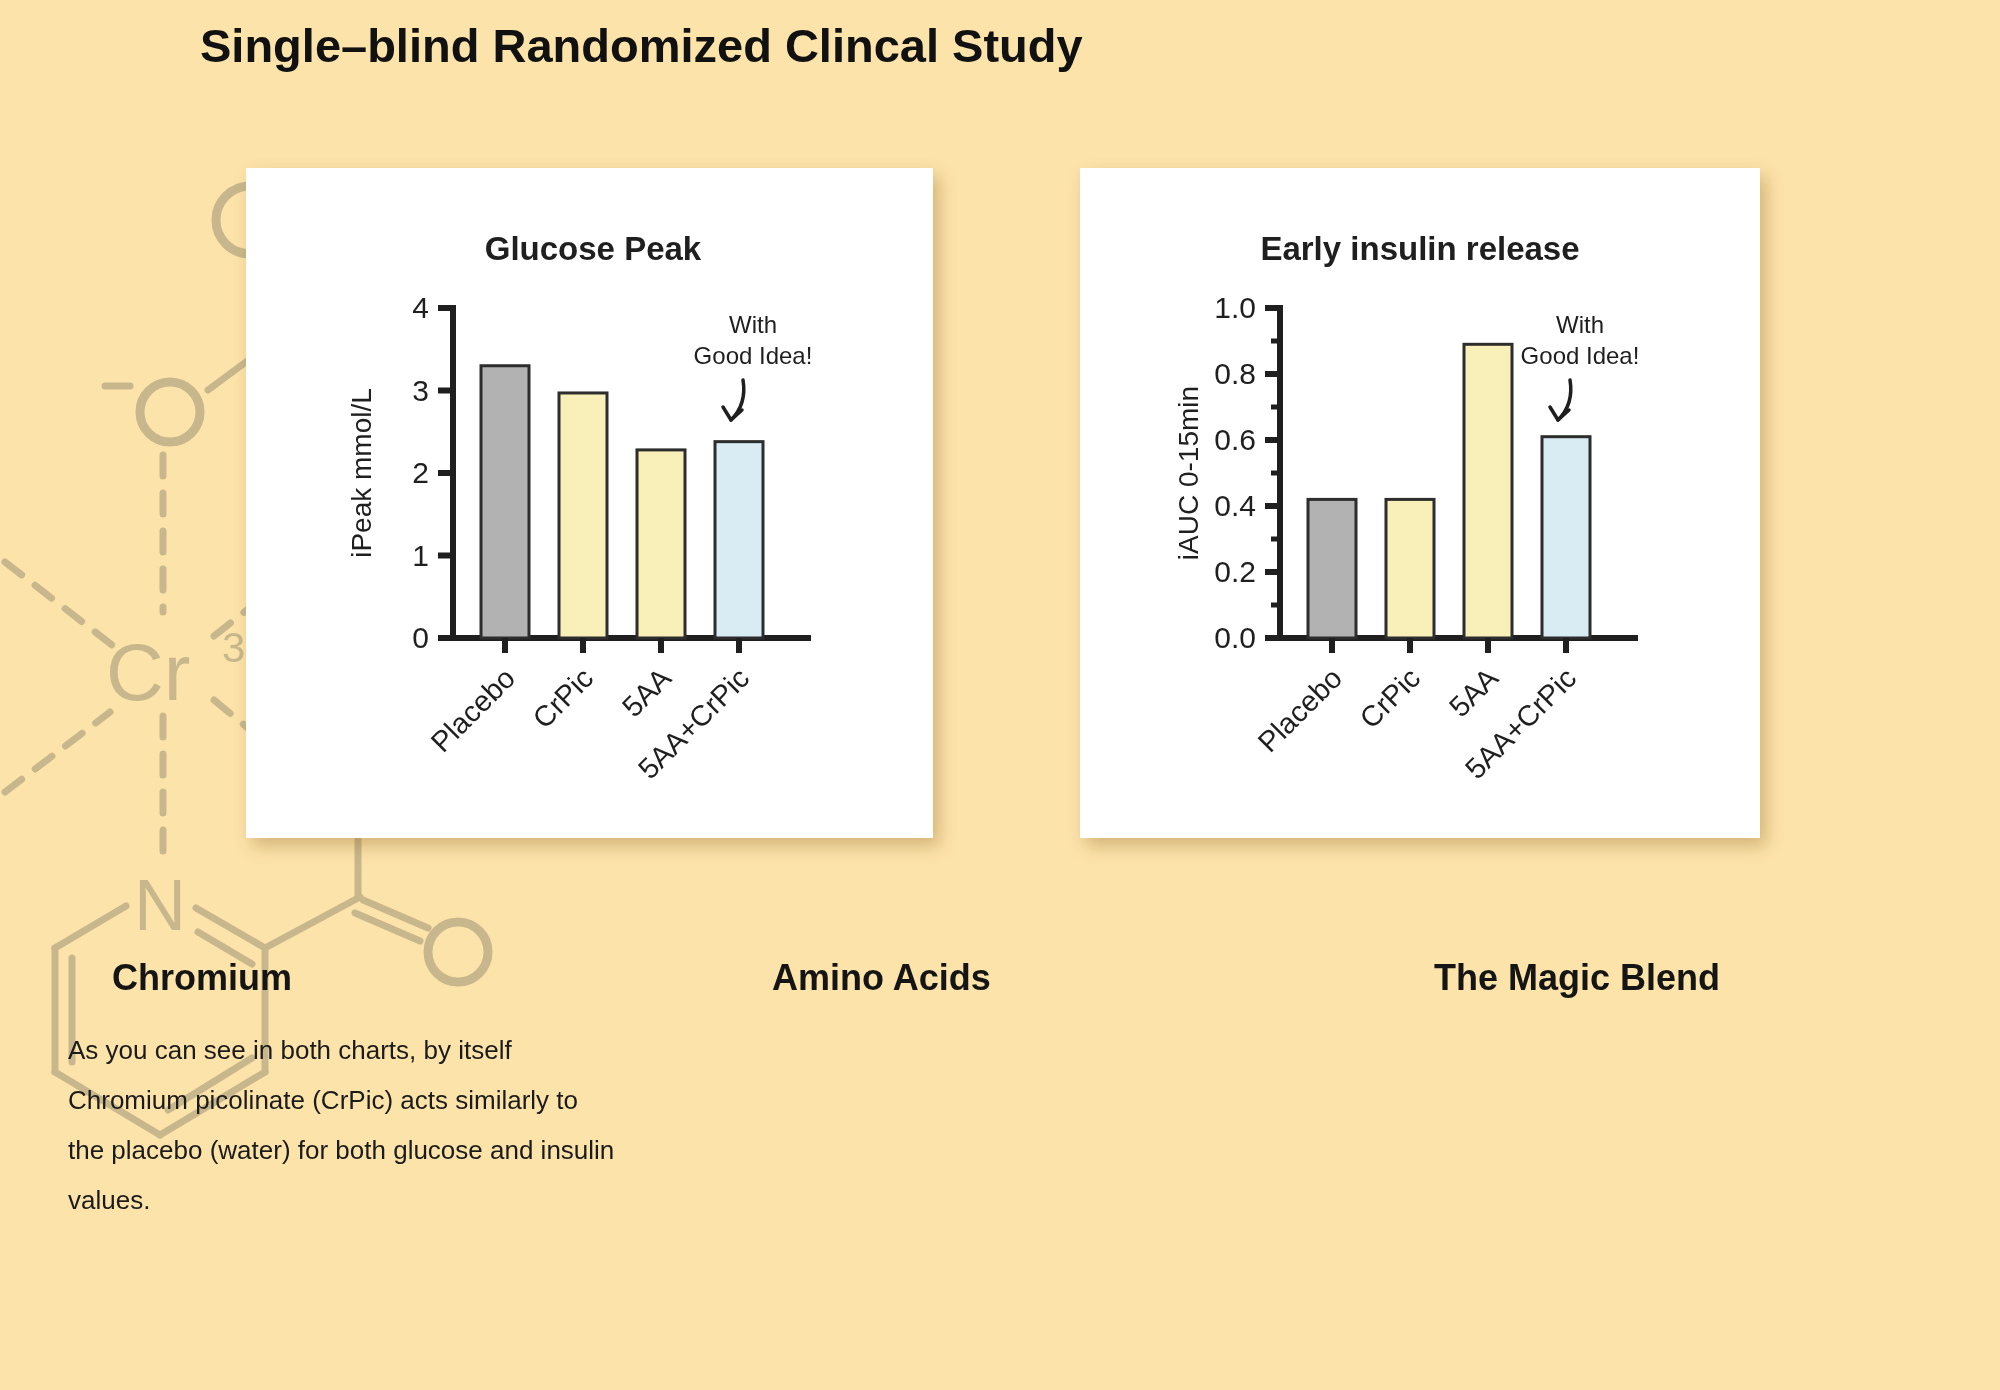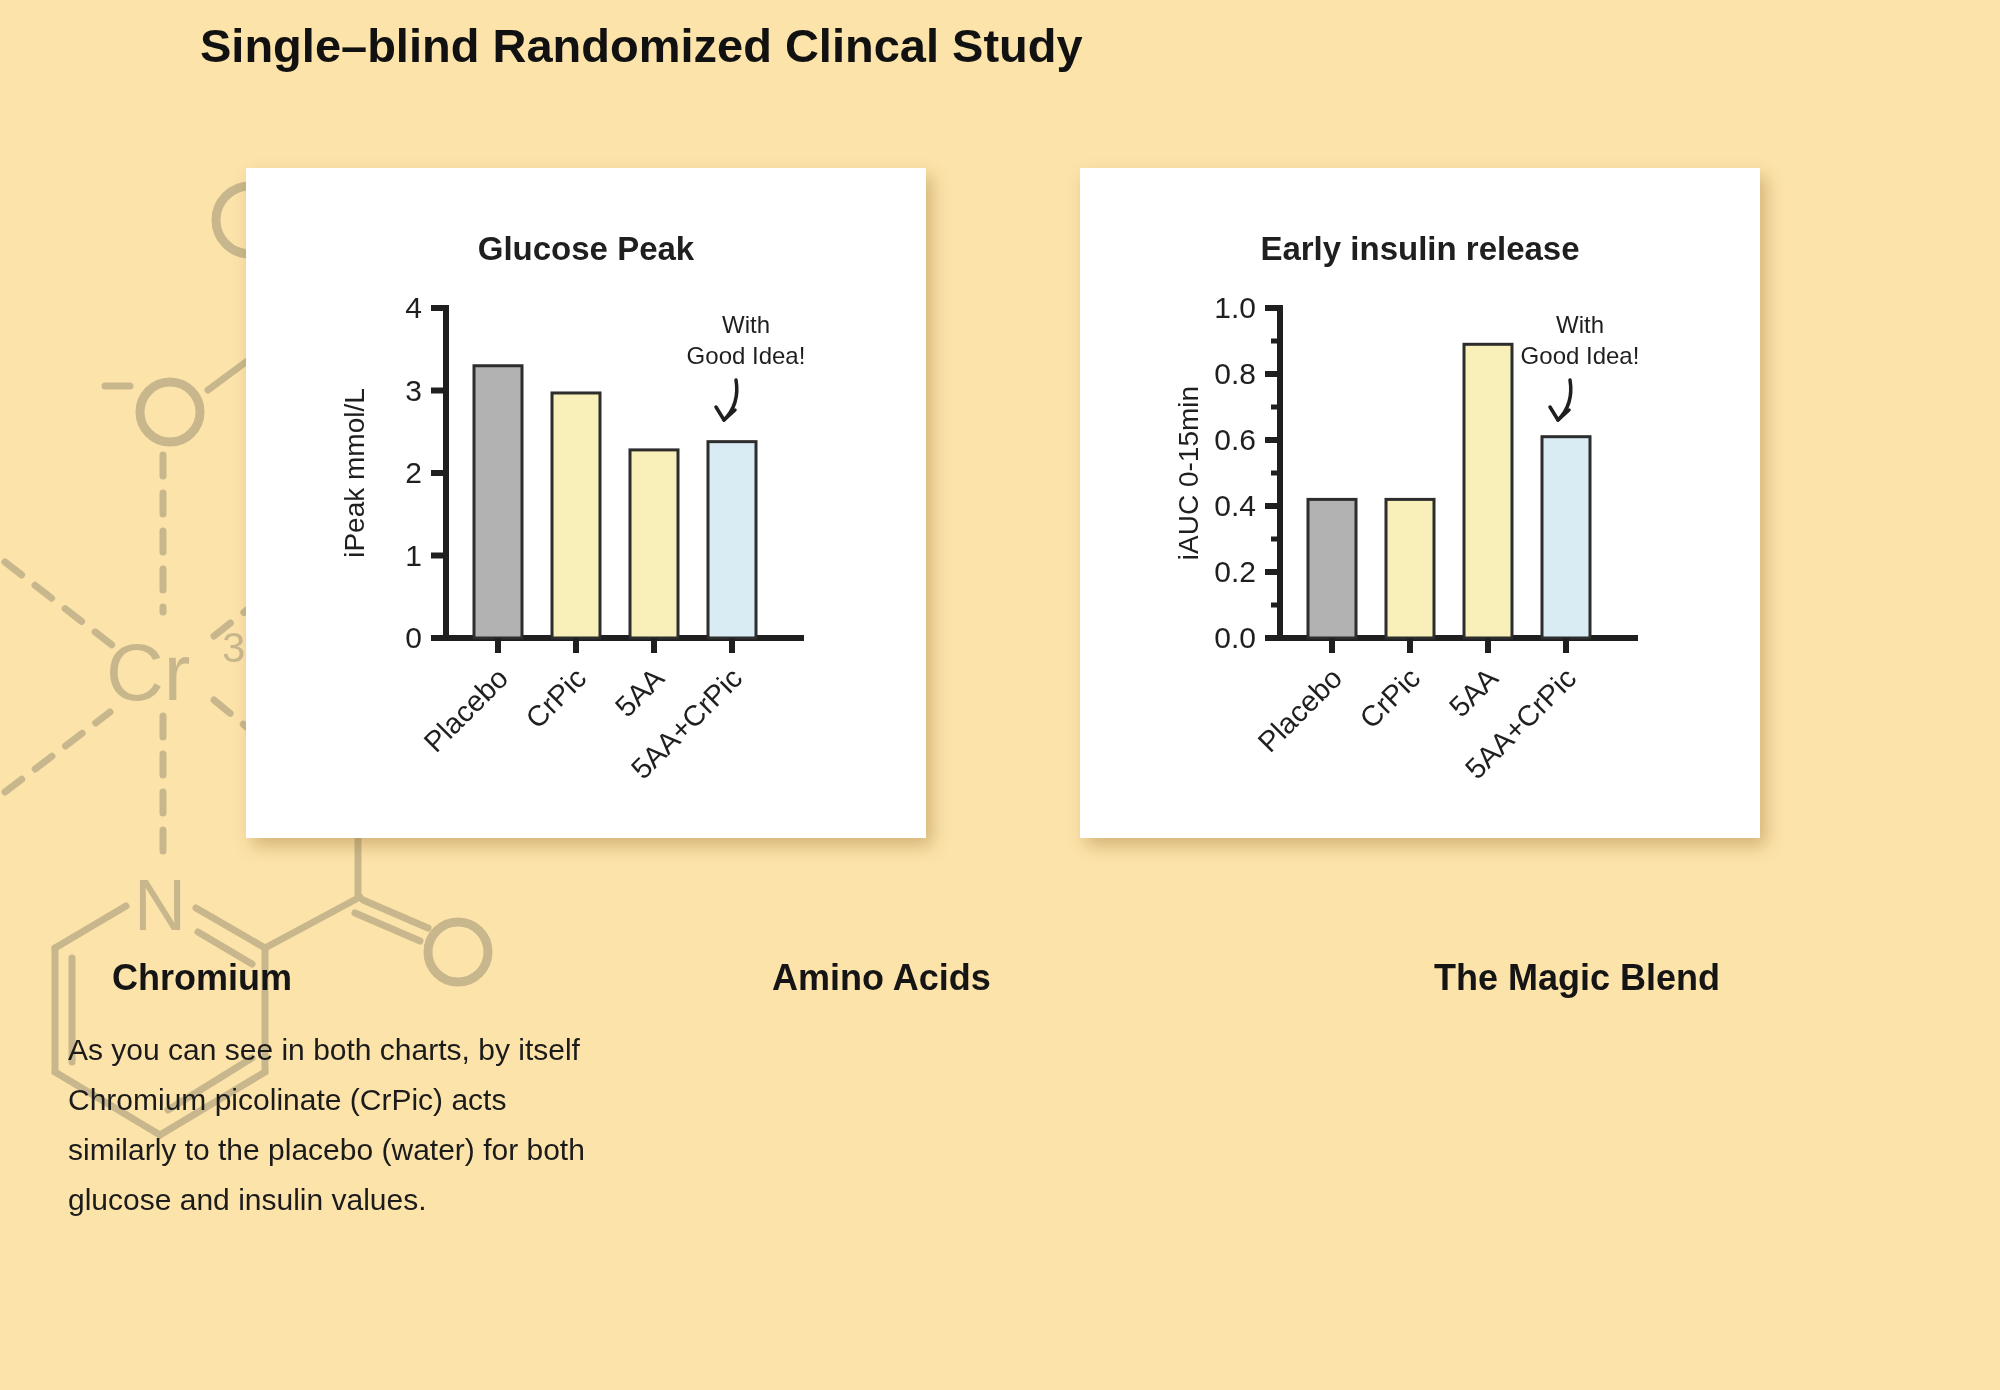--- a/index.html
+++ b/index.html
@@ -14,30 +14,30 @@
   .wm-thick{stroke-width:9;}
   .wm-text{fill:#968c70;stroke:none;font-family:"Liberation Sans",sans-serif;}
   h1.title{
     position:absolute;left:200px;top:18px;margin:0;
     font-size:47px;font-weight:bold;color:#111;letter-spacing:0;text-align:right;
   }
   .card{
     position:absolute;top:168px;width:680px;height:670px;background:#ffffff;
     box-shadow:6px 8px 16px rgba(150,105,40,.38);
   }
-  .card-1{left:246px;}
+  .card-1{left:246px;padding-left:7px;}
   .card-2{left:1080px;}
   .card svg{width:100%;height:100%;display:block;}
   svg text{font-family:"Liberation Sans",sans-serif;}
   .col{position:absolute;top:957px;width:548px;}
   .col-1{left:68px;}
   .col-2{left:728px;}
   .col-3{left:1390px;}
   .col h2{margin:0 0 26px 0;font-size:36px;font-weight:bold;color:#151515;padding-left:44px;}
-  .col p{margin:0;font-size:30px;line-height:50px;color:#1b1b1b;}
+  .col p{margin:0;font-size:26px;line-height:50px;color:#1b1b1b;}
 </style>
 </head>
 <body>
 
 <div class="canvas">
 
   <svg class="watermark" width="2000" height="1390" viewBox="0 0 2000 1390" opacity="0.5">
     <g>
       <circle class="wm wm-thick" cx="250" cy="220" r="34"></circle>
       <line class="wm" x1="260" y1="260" x2="258" y2="352"></line>

